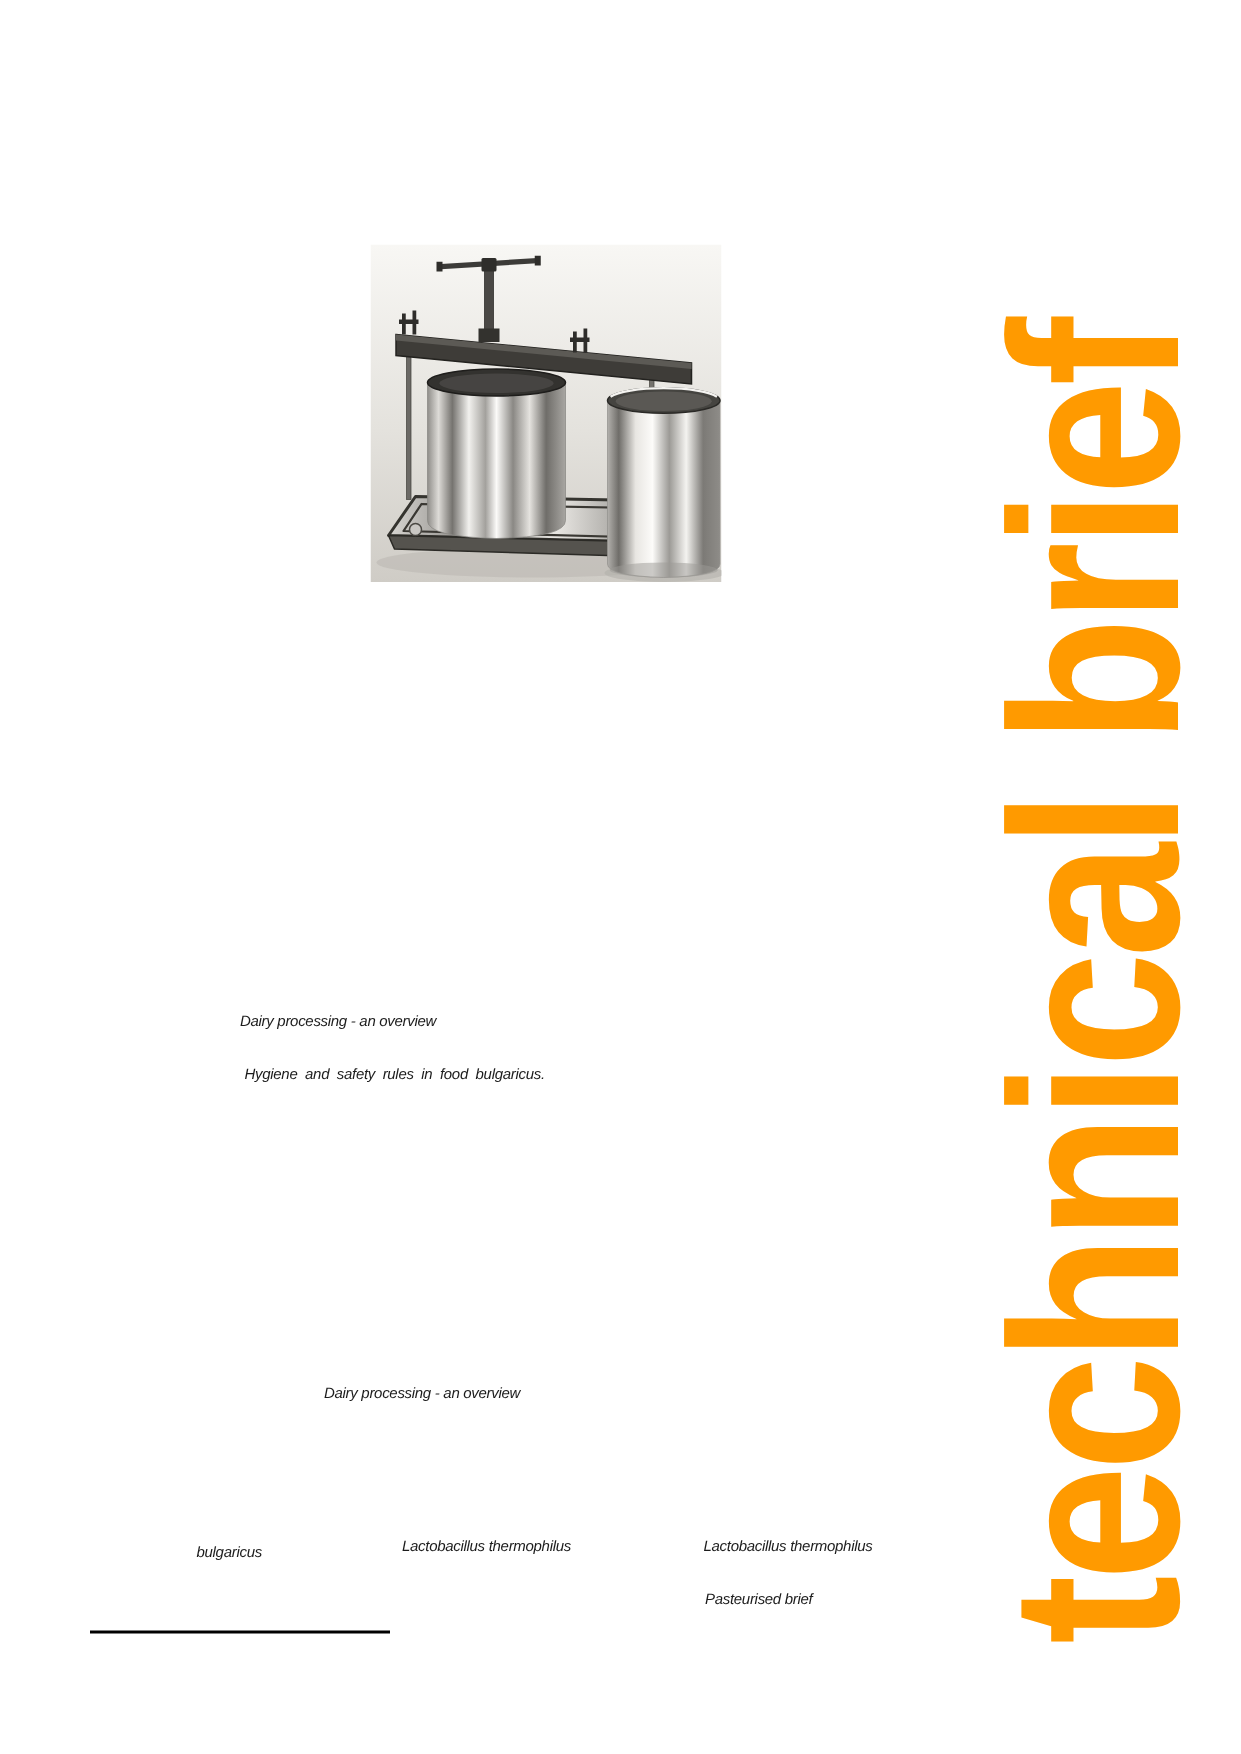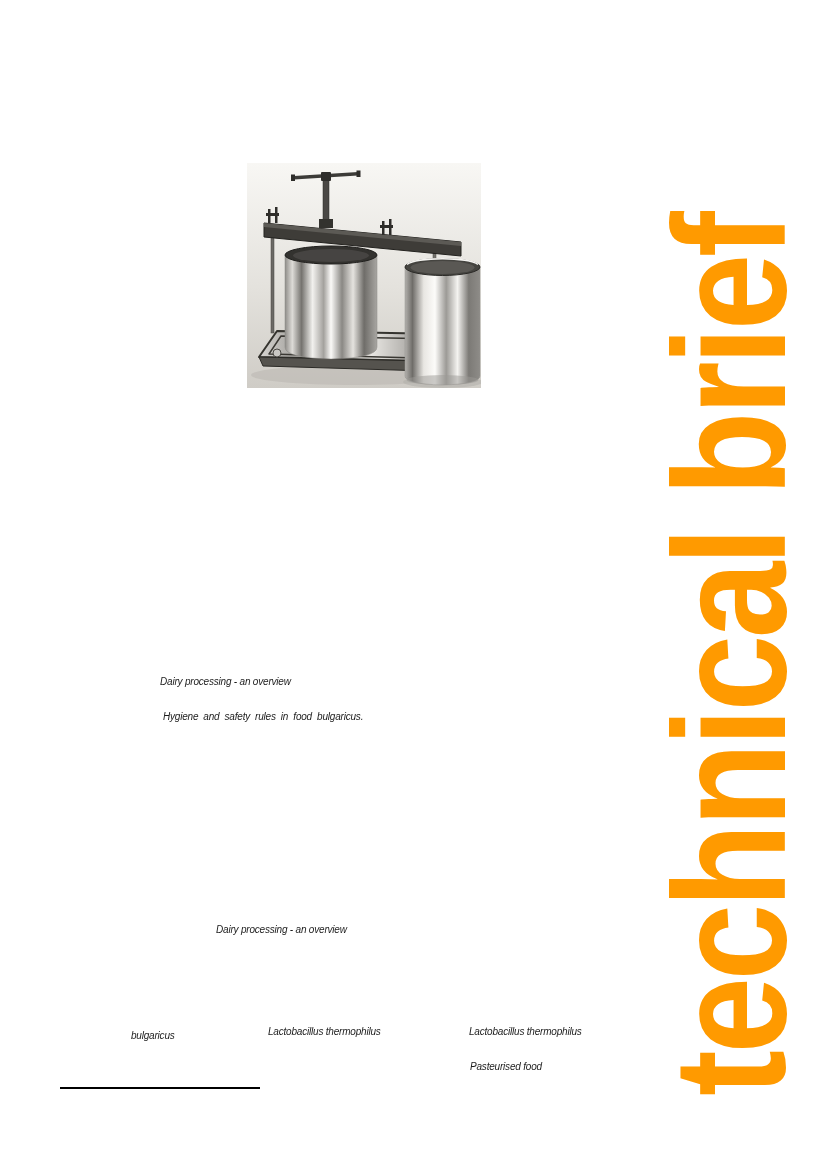--- a/index.html
+++ b/index.html
@@ -188,17 +188,17 @@
   <div class="frag frag-hygiene">Hygiene and safety rules in food bulgaricus.</div>
 
   <div class="frag frag-overview-2">Dairy processing - an overview</div>
 
   <div class="frag frag-culture-1">Lactobacillus thermophilus</div>
 
   <div class="frag frag-culture-2">Lactobacillus thermophilus</div>
 
   <div class="frag frag-culture-wrap">bulgaricus</div>
 
-  <div class="frag frag-milk">Pasteurised food</div>
+  <div class="frag frag-milk">Pasteurised brief</div>
 
   <div class="footnote-rule"></div>
 
 </div>
 
 </body></html>

